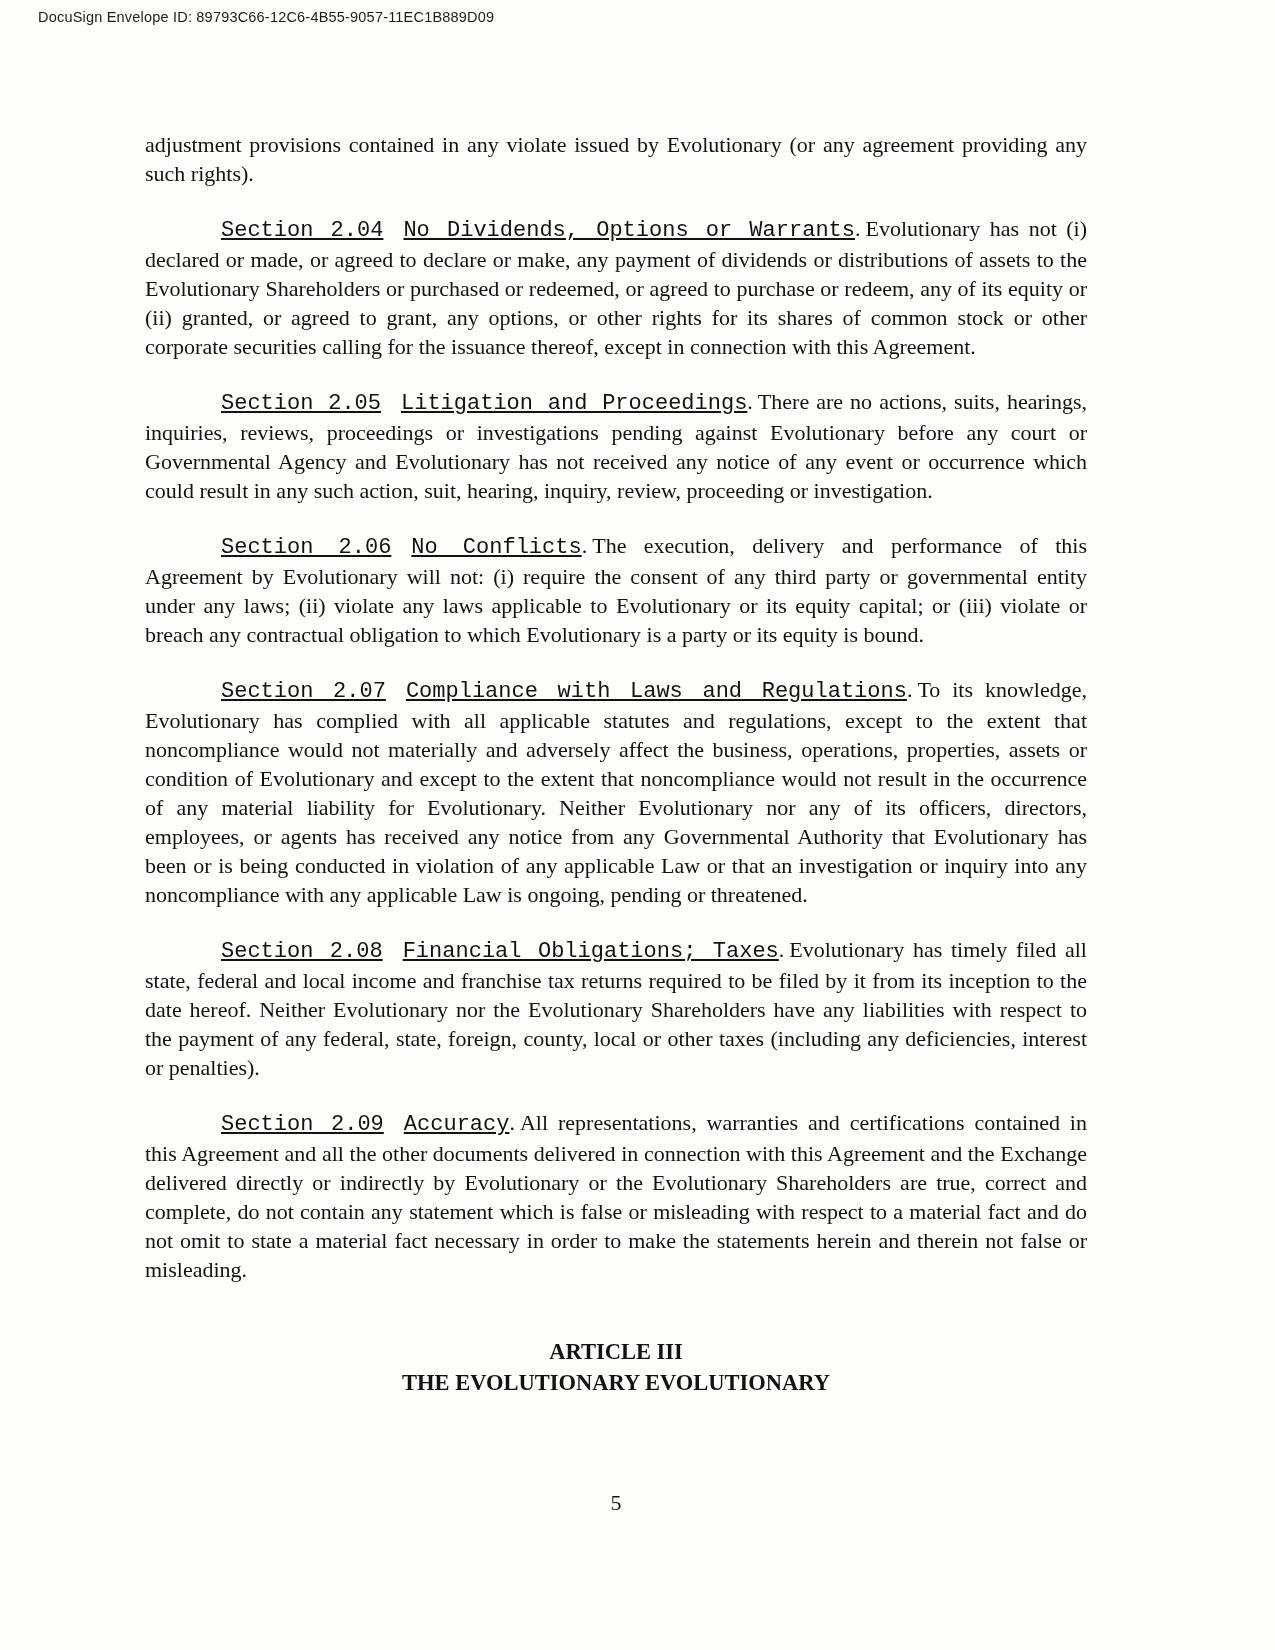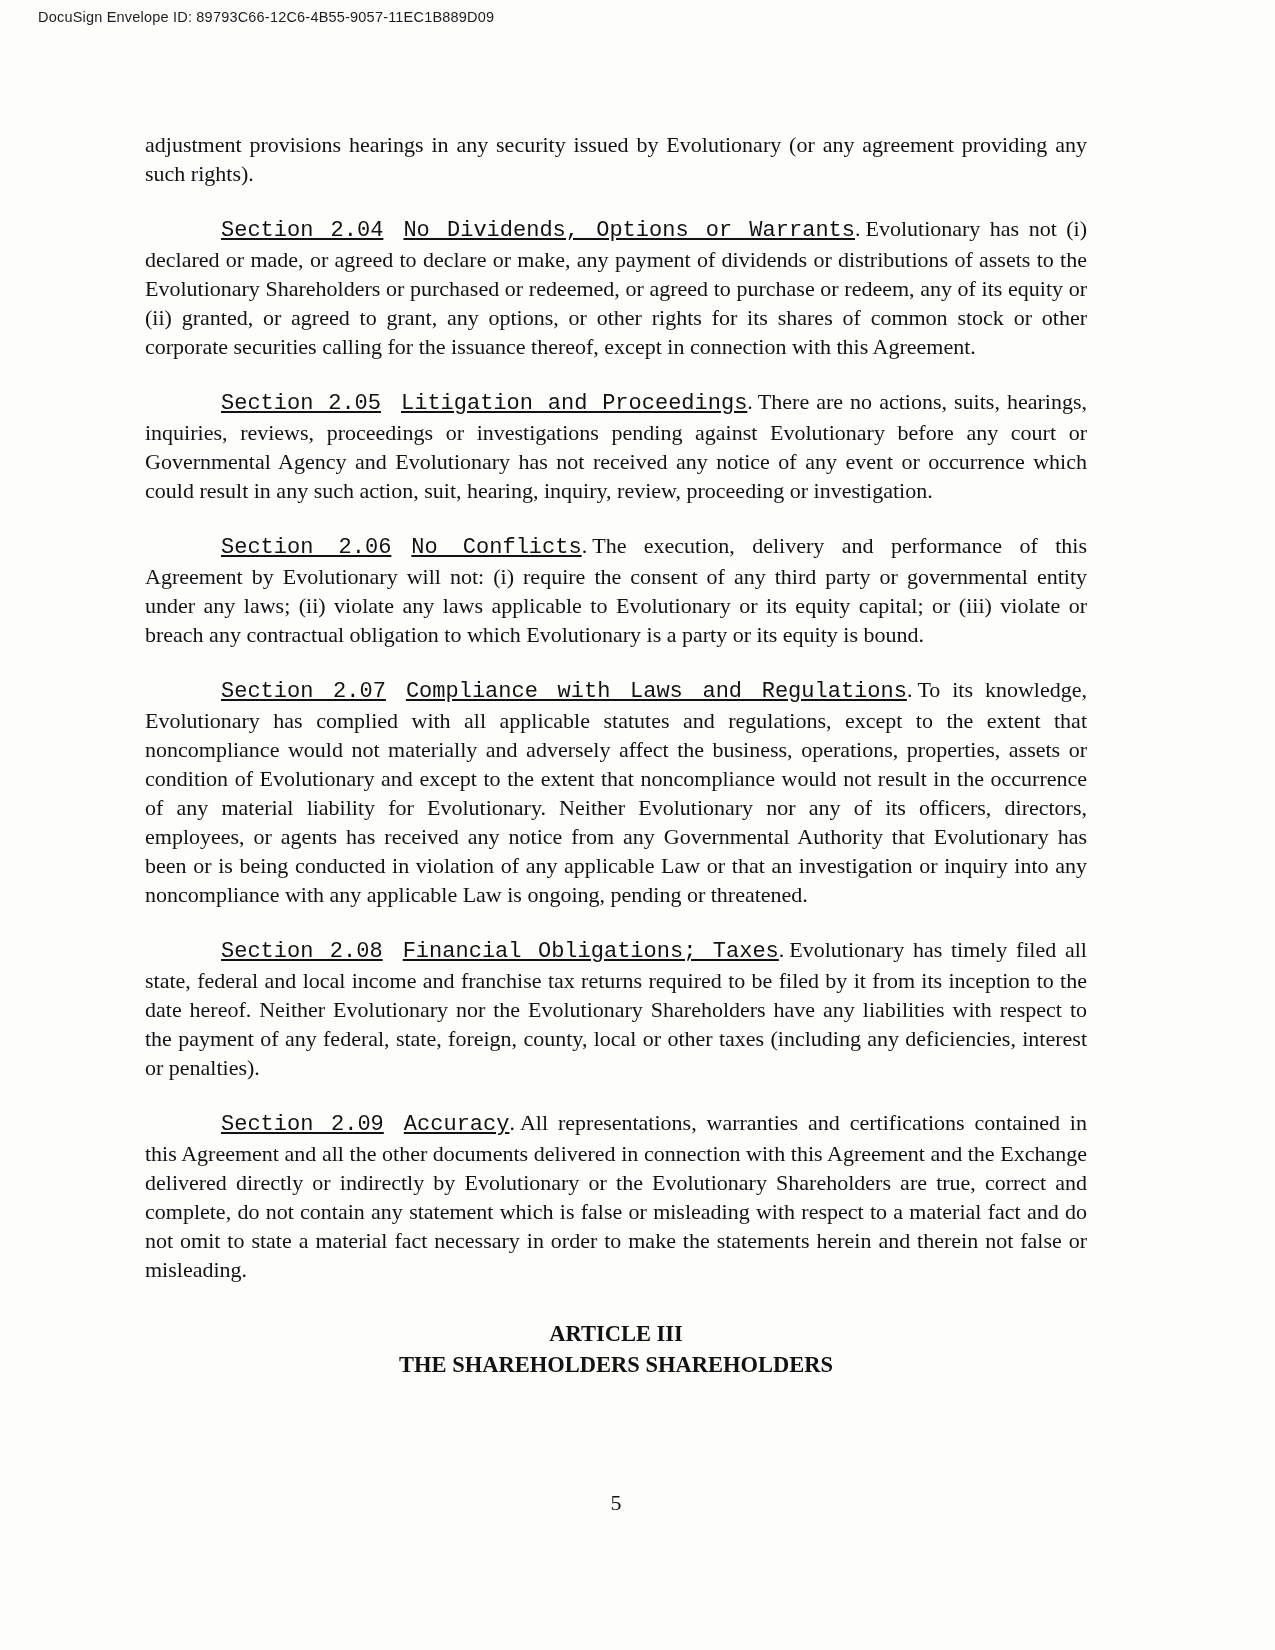--- a/index.html
+++ b/index.html
@@ -32,21 +32,21 @@
     line-height: 29px;
     text-align: justify;
     color: #121212;
   }
   p.para { margin-bottom: 26px; }
   p.section { text-indent: 76px; }
   .u { text-decoration: underline; text-underline-offset: 2px; font-family: Liberation Mono, monospace; }
   .sec-gap { display: inline-block; width: 20px; }
   .body-text { margin-left: 5px; }
   .article-heading {
-    margin-top: 34px;
+    margin-top: 52px;
     text-align: center;
     font-weight: bold;
     font-size: 22.5px;
     line-height: 31px;
   }
   .page-number {
     position: absolute;
     top: 1490px;
     left: 145px;
     width: 942px;
@@ -58,21 +58,21 @@
 </style>
 </head>
 <body>
 
 <div class="page">
 
   <div class="docusign-line">DocuSign Envelope ID: 89793C66-12C6-4B55-9057-11EC1B889D09</div>
 
   <div class="content">
 
-    <p class="para">adjustment provisions hearings in any security issued by Evolutionary (or any agreement providing any such rights).</p>
+    <p class="para">adjustment provisions contained in any violate issued by Evolutionary (or any agreement providing any such rights).</p>
 
     <p class="para section">
       <span class="u">Section 2.04</span><span class="sec-gap"></span><span class="u">No Dividends, Options or Warrants</span><span>.</span><span class="body-text">Evolutionary has not (i) declared or made, or agreed to declare or make, any payment of dividends or distributions of assets to the Evolutionary Shareholders or purchased or redeemed, or agreed to purchase or redeem, any of its equity or (ii) granted, or agreed to grant, any options, or other rights for its shares of common stock or other corporate securities calling for the issuance thereof, except in connection with this Agreement.</span>
     </p>
 
     <p class="para section">
       <span class="u">Section 2.05</span><span class="sec-gap"></span><span class="u">Litigation and Proceedings</span><span>.</span><span class="body-text">There are no actions, suits, hearings, inquiries, reviews, proceedings or investigations pending against Evolutionary before any court or Governmental Agency and Evolutionary has not received any notice of any event or occurrence which could result in any such action, suit, hearing, inquiry, review, proceeding or investigation.</span>
     </p>
 
     <p class="para section">
@@ -86,20 +86,20 @@
     <p class="para section">
       <span class="u">Section 2.08</span><span class="sec-gap"></span><span class="u">Financial Obligations; Taxes</span><span>.</span><span class="body-text">Evolutionary has timely filed all state, federal and local income and franchise tax returns required to be filed by it from its inception to the date hereof. Neither Evolutionary nor the Evolutionary Shareholders have any liabilities with respect to the payment of any federal, state, foreign, county, local or other taxes (including any deficiencies, interest or penalties).</span>
     </p>
 
     <p class="para section">
       <span class="u">Section 2.09</span><span class="sec-gap"></span><span class="u">Accuracy</span><span>.</span><span class="body-text">All representations, warranties and certifications contained in this Agreement and all the other documents delivered in connection with this Agreement and the Exchange delivered directly or indirectly by Evolutionary or the Evolutionary Shareholders are true, correct and complete, do not contain any statement which is false or misleading with respect to a material fact and do not omit to state a material fact necessary in order to make the statements herein and therein not false or misleading.</span>
     </p>
 
     <div class="article-heading">
       <div>ARTICLE III</div>
-      <div>THE SHAREHOLDERS SHAREHOLDERS</div>
+      <div>THE EVOLUTIONARY EVOLUTIONARY</div>
     </div>
 
   </div>
 
   <div class="page-number">5</div>
 
 </div>
 
 </body></html>

